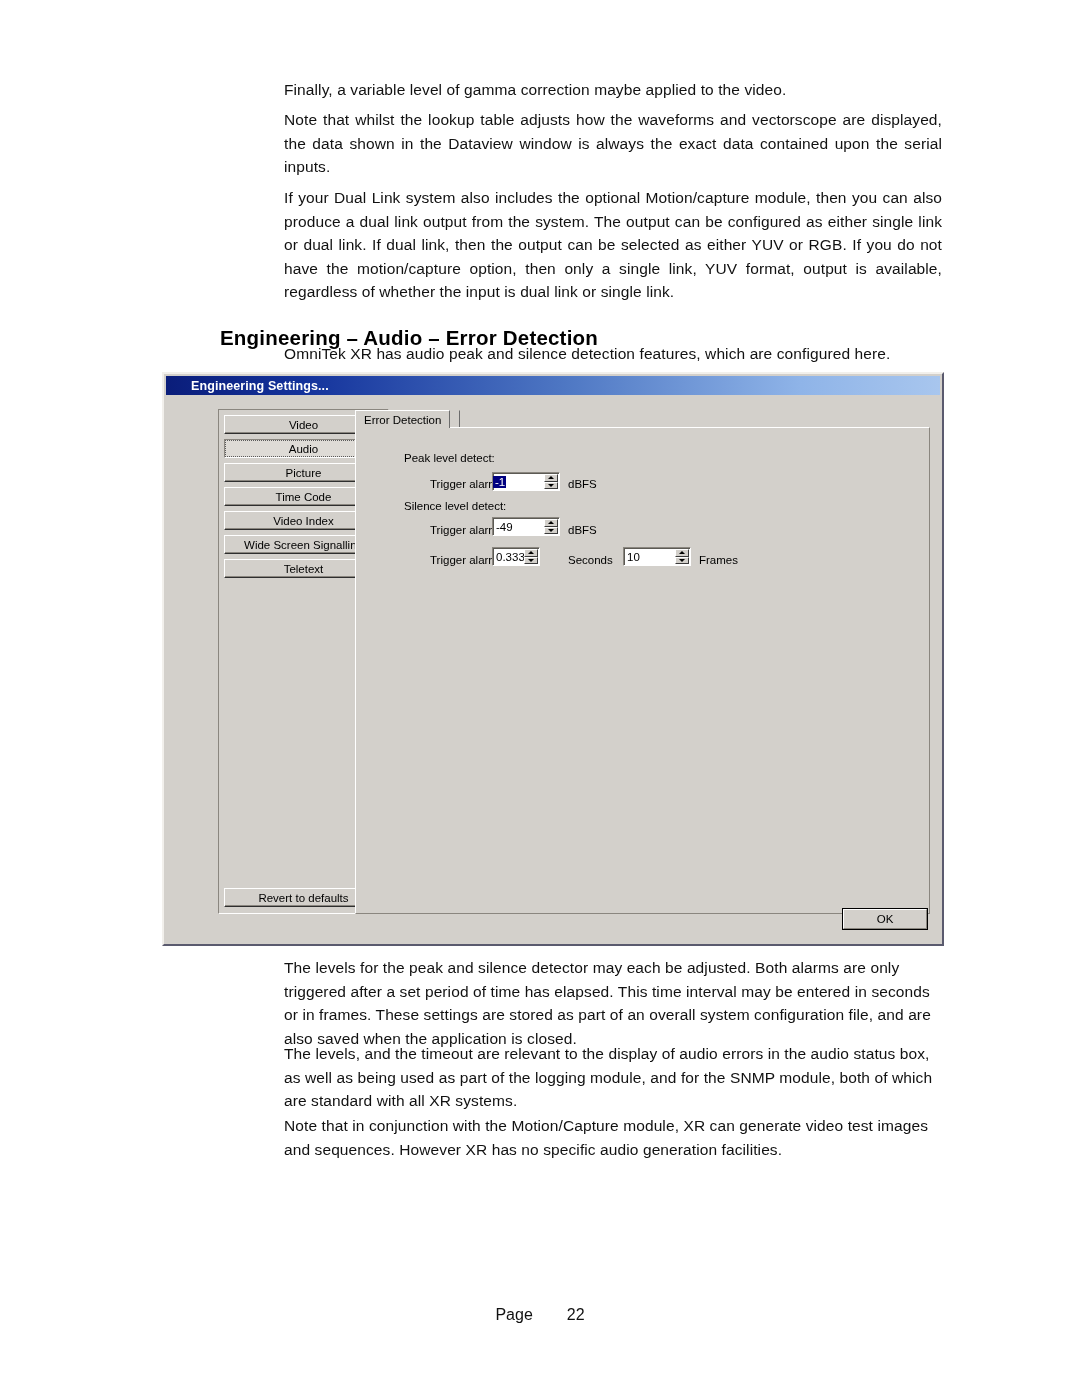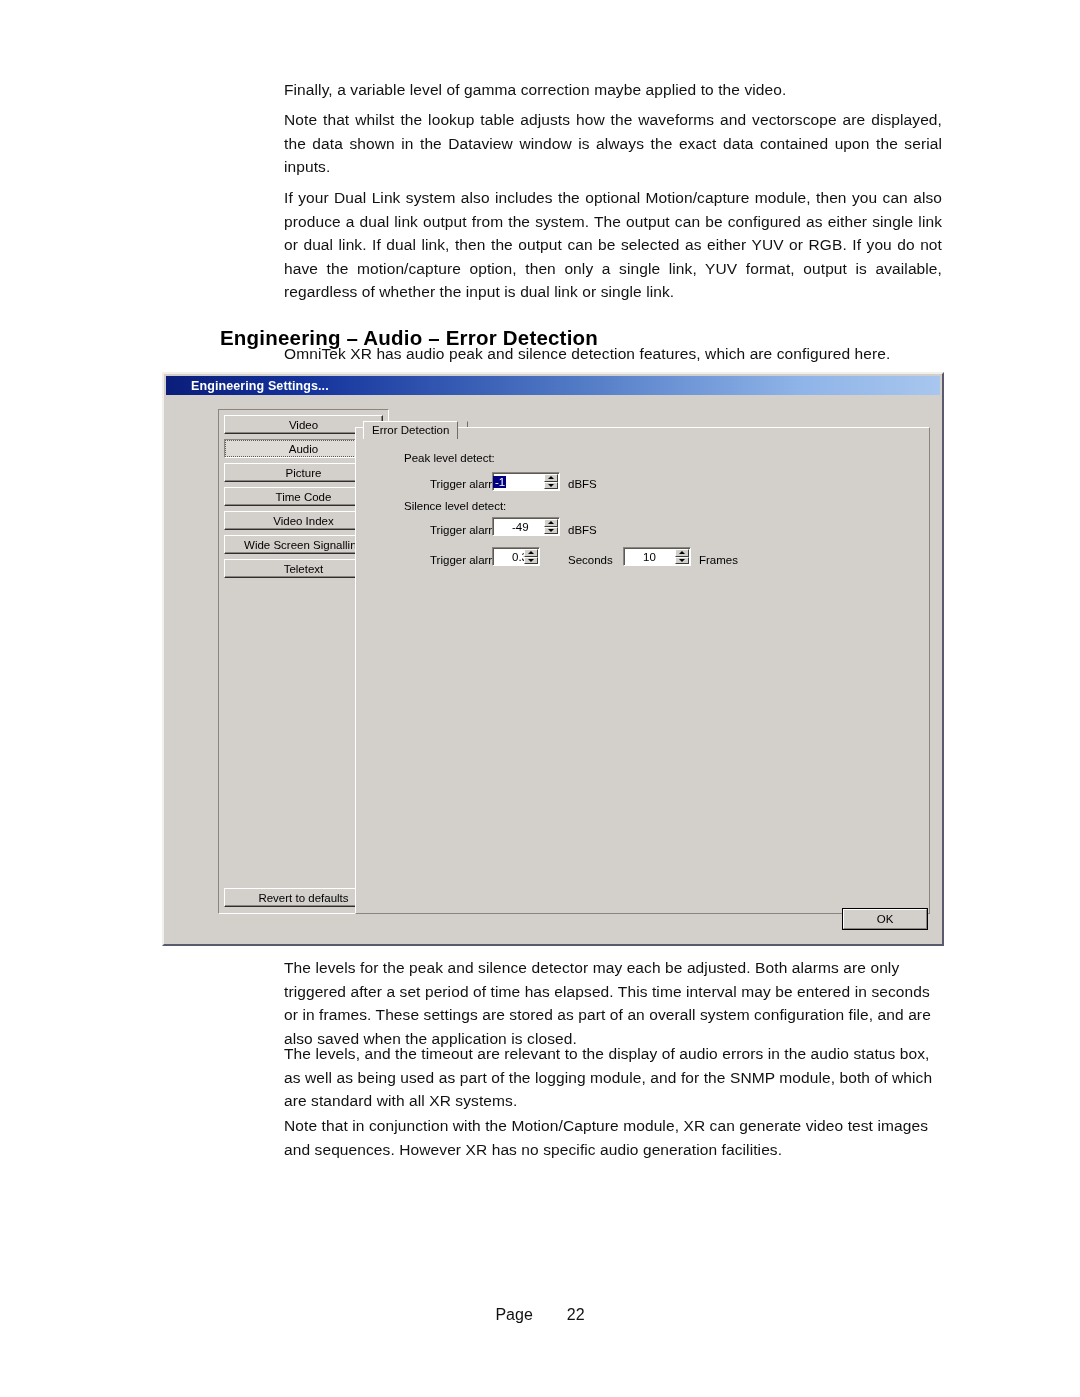--- a/index.html
+++ b/index.html
@@ -169,25 +169,24 @@
   
   .tab-area {
     position: absolute;
     left: 191px;
     top: 14px;
     right: 12px;
     height: 505px;
   }
   .tab-strip {
     position: absolute;
-    left: 0; top: 11px;
+    left: 0; top: 0;
     height: 19px;
     display: flex;
-    align-items: center;
-    margin-left: 8px;
+    align-items: flex-end;
   }
   .tab {
     height: 18px;
     padding: 0 8px 0 8px;
     background: #d3d0cb;
     border-top: 1px solid #ffffff;
     border-left: 1px solid #ffffff;
     border-right: 1px solid #6c6c6c;
     display: flex;
     align-items: center;
@@ -248,21 +247,21 @@
     border-bottom: 1px solid #ffffff;
     box-sizing: border-box;
     display: flex;
     align-items: stretch;
     box-shadow: inset 1px 1px 0 #5c5a54;
   }
   .spin-value {
     flex: 1;
     display: flex;
     align-items: center;
-    padding-left: 19px;
+    padding-left: 3px;
     font-size: 11.5px;
     color: #000;
     overflow: hidden;
     white-space: nowrap;
   }
   .spin-value.selected-text {
     padding-left: 0;
   }
   .spin-value.selected-text .sel {
     background: #000080;

